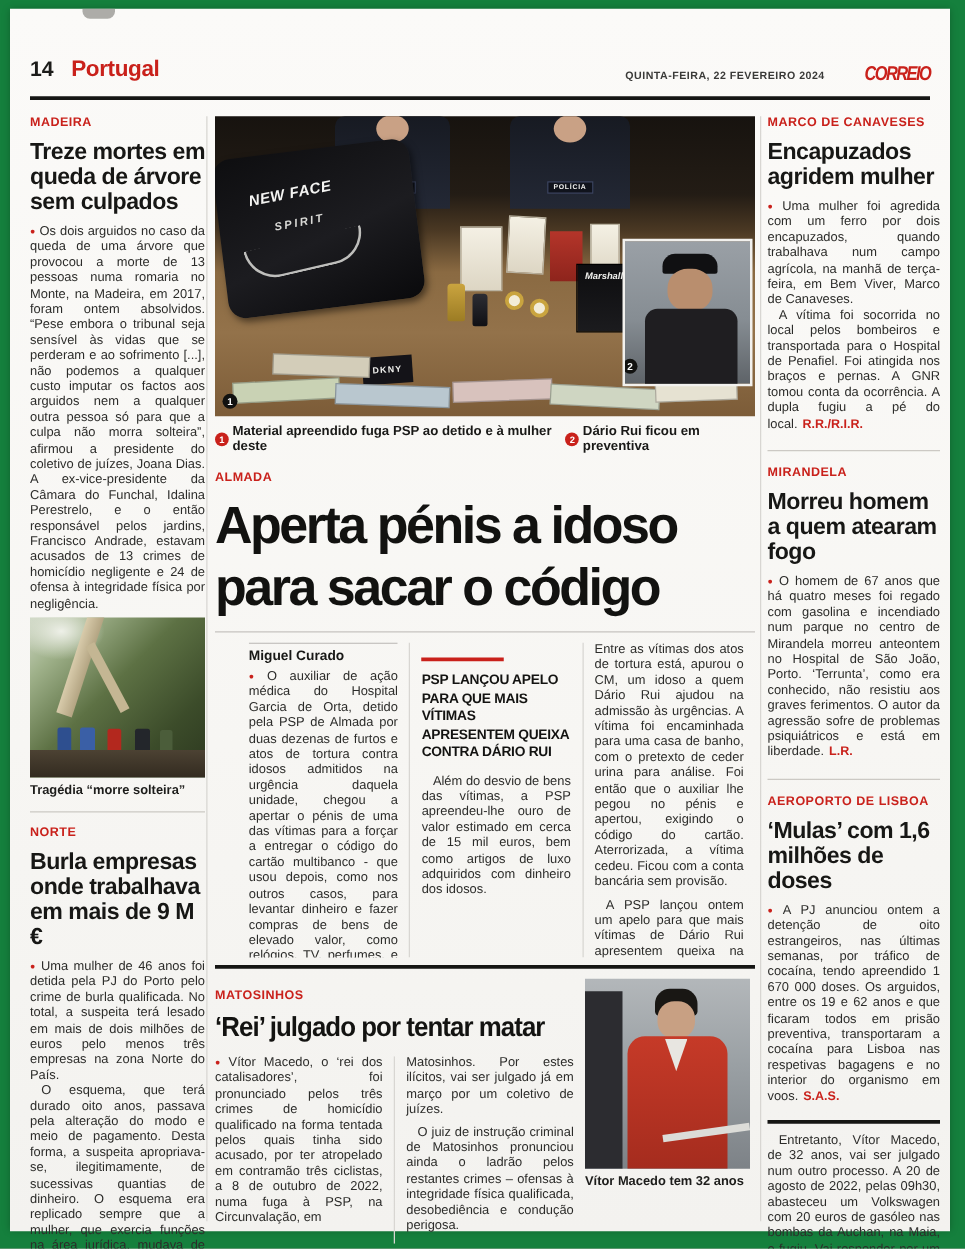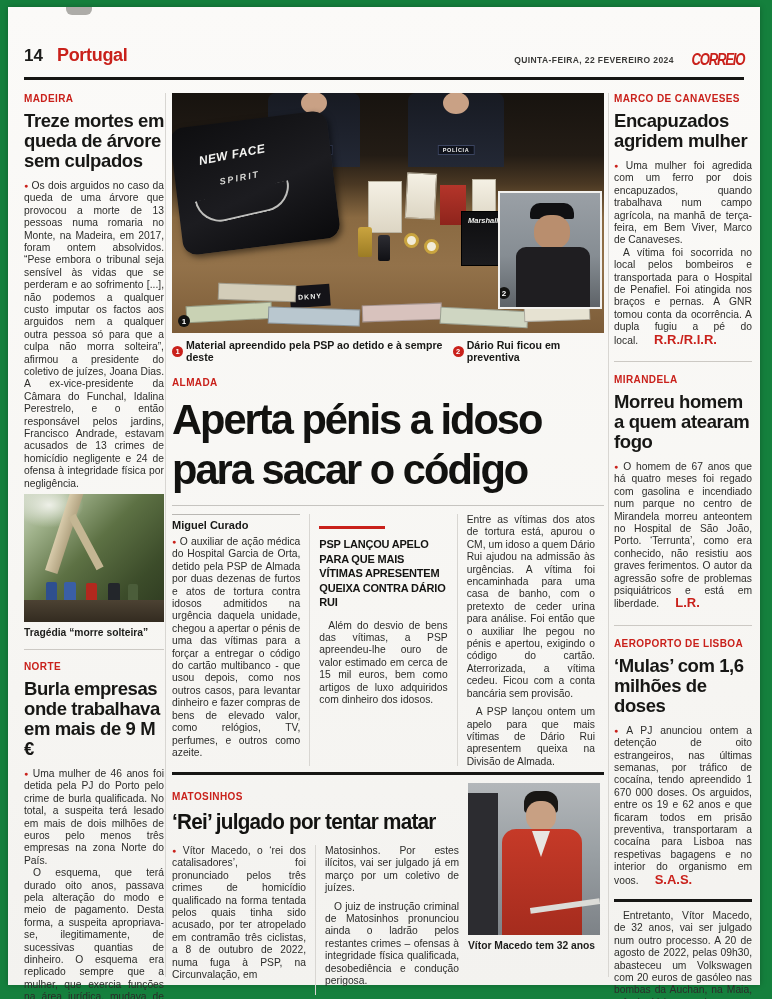--- a/index.html
+++ b/index.html
@@ -7,33 +7,33 @@
   .stage { position:relative; width:772px; height:999px; background:#15803d; overflow:hidden; }
   .paper { position:absolute; left:8px; top:7px; width:752px; height:978px;
            background:linear-gradient(180deg,#fbfaf8 0%,#f7f6f3 60%,#f3f2ef 100%);
            box-shadow:0 0 6px rgba(0,0,0,.25); }
   .smudge { position:absolute; left:58px; top:0; width:26px; height:8px; background:#8c8a86; border-radius:0 0 6px 6px; opacity:.7; }
 
   
   .hdr { position:absolute; left:16px; right:16px; top:38px; height:30px; }
   .hdr .pno { font-size:17px; font-weight:800; color:#1c1c1a; margin-right:14px; }
   .hdr .sect { font-size:18px; font-weight:800; color:#c9211b; letter-spacing:-.3px; }
-  .hdr .right { position:absolute; right:0; top:6px; display:flex; align-items:center; gap:6px; }
+  .hdr .right { position:absolute; right:0; top:6px; display:flex; align-items:center; gap:20px; }
   .hdr .date { font-size:8.5px; font-weight:700; color:#3a3a38; letter-spacing:.4px; }
   .logo { font-size:16px; font-weight:900; font-style:italic; color:#c9211b; letter-spacing:-1.5px;
           display:inline-block; transform:scaleX(.82); transform-origin:right; }
   .hrule { position:absolute; left:16px; right:16px; top:70px; height:3px; background:#161614; }
 
   
   .kicker { font-size:10px; font-weight:800; color:#c9211b; letter-spacing:.4px; margin-bottom:7px; }
   .h-side { font-size:18.5px; line-height:1.08; font-weight:800; color:#171715; letter-spacing:-.4px; margin-bottom:9px; }
   .bd { font-size:10.3px; line-height:12.4px; color:#2c2c2a; text-align:justify; }
   .bd.ind { text-indent:9px; }
   .bullet { color:#c9211b; font-size:7px; vertical-align:1px; margin-right:3px; }
-  .sig { color:#c9211b; font-weight:800; font-size:13px; margin-left:16px; }
+  .sig { color:#c9211b; font-weight:800; font-size:10px; margin-left:4px; }
   .divider { border:none; border-top:1px solid #ccc9c4; margin:11px 0; }
 
   
   .colL { position:absolute; left:16px; top:86px; width:140px; }
   .colC { position:absolute; left:164px; top:86px; width:432px; height:886px; }
   .colR { position:absolute; left:606px; top:86px; width:138px; }
   .vline { position:absolute; top:86px; width:1px; height:884px; background:#d8d6d2; }
 
   
   .ph-trag { position:relative; width:140px; height:128px; overflow:hidden; margin-top:4px;
@@ -79,21 +79,21 @@
   .capline { display:flex; align-items:center; gap:3px; margin-top:6px; font-size:10.6px; font-weight:800; color:#191917; }
   .cmk { width:11px; height:11px; border-radius:50%; background:#c9211b; color:#fff; font-size:7.5px; font-weight:800; display:flex; align-items:center; justify-content:center; flex:0 0 auto; }
   .alm-kicker { margin-top:14px; }
   .h-main { font-size:42px; line-height:50px; font-weight:900; color:#121210; letter-spacing:-2px; margin-top:2px;
             transform:scaleX(.99); transform-origin:left; }
   .subhead { margin-top:10px; font-size:13px; color:#222220; letter-spacing:-.1px; }
   .subhead .lab { font-weight:900; margin-right:5px; }
   .thin { border:none; border-top:1px solid #c6c4c0; margin-top:10px; }
 
   
-  .art { display:flex; margin-top:8px; height:252px; overflow:hidden; }
+  .art { display:flex; margin-top:8px; height:252px; overflow:hidden;margin-left:27px; }
   .art .ac { flex:1; padding:0 9px; }
   .art .ac:first-child { padding-left:0; }
   .art .ac + .ac { border-left:1px solid #d8d6d2; }
   .byline { font-size:11px; font-weight:800; color:#181816; border-top:1px solid #b9b7b3; padding-top:4px; margin-bottom:5px; }
   .redbar { width:66px; height:3px; background:#c9211b; margin:12px 0 8px; }
   .pull { font-size:11px; line-height:14.5px; font-weight:800; color:#131311; letter-spacing:-.2px; margin-bottom:10px; }
   .bd.gap { margin-top:6px; }
 
   .blackrule { height:3px; background:#161614; margin-top:6px; }
 
@@ -203,21 +203,21 @@
         <div class="inset">
           <div class="capb"></div>
           <div class="face"></div>
           <div class="torso"></div>
           <div class="mk pos2">2</div>
         </div>
       </div>
 
       <div class="capline">
         <span class="cmk">1</span>
-        <span>Material apreendido pela PSP ao detido e à sempre deste</span>
+        <span>Material apreendido fuga PSP ao detido e à mulher deste</span>
         <span class="cmk">2</span>
         <span>Dário Rui ficou em preventiva</span>
       </div>
 
       <div class="kicker alm-kicker">ALMADA</div>
       <h1 class="h-main">Aperta pénis a idoso para sacar o código</h1>
       <hr class="thin">
 
       <div class="art">
         <div class="ac">

